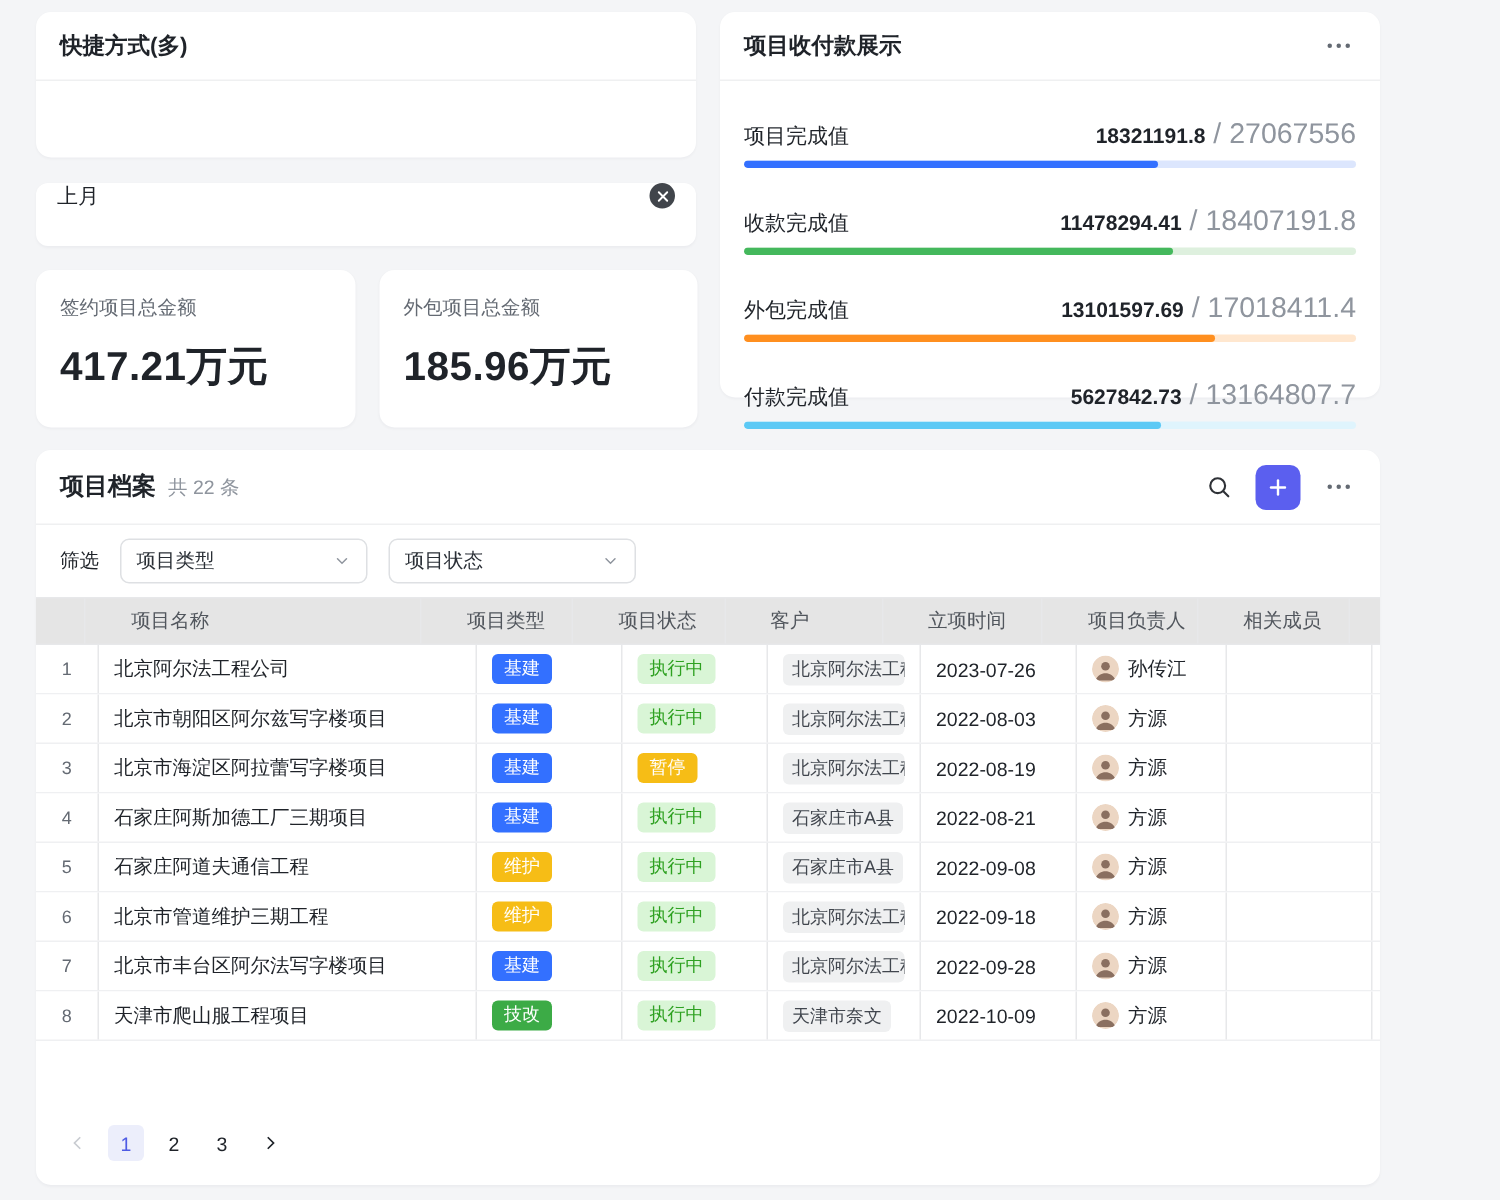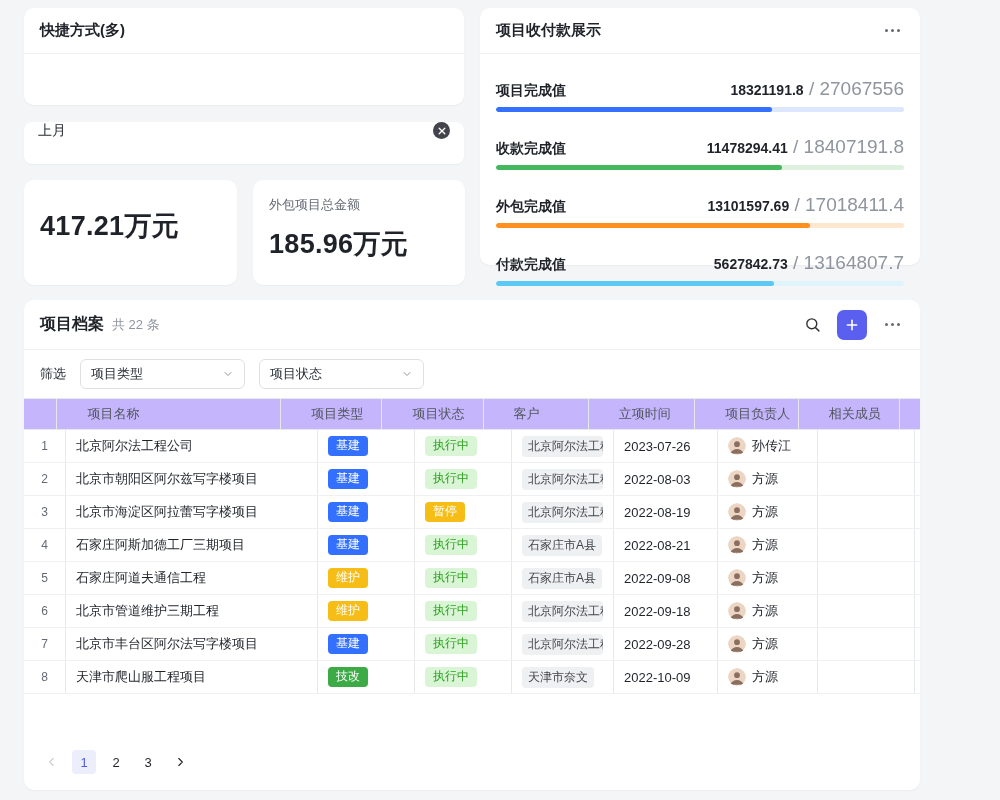--- a/index.html
+++ b/index.html
@@ -14,21 +14,21 @@
 
   
   #shortcuts { left:24px; top:8px; width:440px; height:97px; }
 
   
   #payments { left:480px; top:8px; width:440px; height:257px; }
   .dots { margin-left:auto; display:flex; gap:3px; align-items:center; cursor:pointer; padding:4px; }
   .dots i { width:3px; height:3px; border-radius:50%; background:#646a73; }
   .prow { padding:10px 16px 0; }
   .prow-top { display:flex; justify-content:space-between; align-items:baseline; font-size:14px; line-height:18px; }
-  .prow-label { font-weight:700;margin-top:17px; }
+  .prow-label { font-weight:400;margin-top:17px; }
   .prow-val b { font-size:14px; color:#1f2329; }
   .prow-val .muted { color:#8f959e; font-size:19px; font-weight:normal; }
   .ptrack { margin-top:8px; height:5px; border-radius:3px; overflow:hidden; }
   .pfill { height:100%; border-radius:3px; }
 
   
   #filter-chip { left:24px; top:122px; width:440px; height:42px; border-radius:8px; display:flex; padding:0 14px; font-size:14px; cursor:pointer; }
   .clear-btn { margin-left:auto; width:17px; height:17px; border-radius:50%; background:#41454b; display:flex; align-items:center; justify-content:center; cursor:pointer; }
 
   
@@ -44,21 +44,21 @@
   .tc-title { font-size:16px; font-weight:bold; }
   .tc-count { margin-left:8px; font-size:13px; color:#8f959e; }
   .tc-actions { margin-left:auto; display:flex; align-items:center; gap:14px; }
   .icon-btn { display:flex; align-items:center; justify-content:center; cursor:pointer; padding:2px; }
   .plus-btn { width:30px; height:30px; border-radius:7px; display:flex; align-items:center; justify-content:center; cursor:pointer; }
 
   .tc-filter { display:flex; align-items:center; gap:14px; padding:9px 16px; }
   .tc-filter-label { font-size:13px; }
   .select { width:165px; height:30px; border:1px solid #dee0e3; border-radius:6px; display:flex; align-items:center; justify-content:space-between; padding:0 10px; font-size:13px; color:#2a2f36; cursor:pointer; background:#fff; }
 
-  .thead { display:flex; background:#c4b5fd; border-top:1px solid #e7e8ea; border-bottom:1px solid #e7e8ea;gap:20px; }
+  .thead { display:flex; background:#e5e5e5; border-top:1px solid #e7e8ea; border-bottom:1px solid #e7e8ea;gap:20px; }
   .th, .td { border-right:1px solid #e7e8ea; padding:0 10px; display:flex; align-items:center; font-size:13px; overflow:hidden; white-space:nowrap; }
   .th { height:30px; color:#51565d; }
   .trow { display:flex; height:33px; border-bottom:1px solid #eff0f2; background:#fff; cursor:pointer; }
   .c0 { width:42px; justify-content:center; padding:0; color:#646a73; font-size:12px; }
   .c1 { width:252px; }
   .c2 { width:97px; }
   .c3 { width:97px; }
   .c4 { width:102px; }
   .c5 { width:104px; }
   .c6 { width:100px; }
@@ -140,20 +140,21 @@
   <span>上月</span>
   <div class="clear-btn">
     <svg width="8" height="8" viewBox="0 0 10 10" fill="none" stroke="#ffffff" stroke-width="1.6" stroke-linecap="round">
         <line x1="1.5" y1="1.5" x2="8.5" y2="8.5"></line>
         <line x1="8.5" y1="1.5" x2="1.5" y2="8.5"></line>
       </svg>
   </div>
 </div>
 
 <div class="card stat" id="stat-a">
+  <div class="stat-label">签约项目总金额</div>
   <div class="stat-value">417.21万元</div>
 </div>
 <div class="card stat" id="stat-b">
   <div class="stat-label">外包项目总金额</div>
   <div class="stat-value">185.96万元</div>
 </div>
 
 <div class="card" id="table-card">
   <div class="tc-head">
     <span class="tc-title">项目档案</span>

